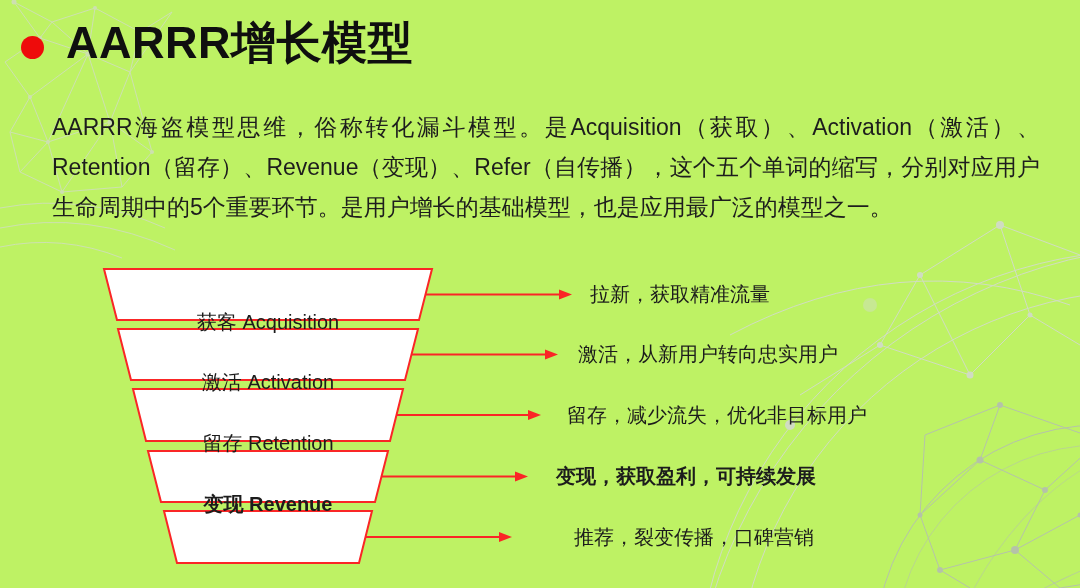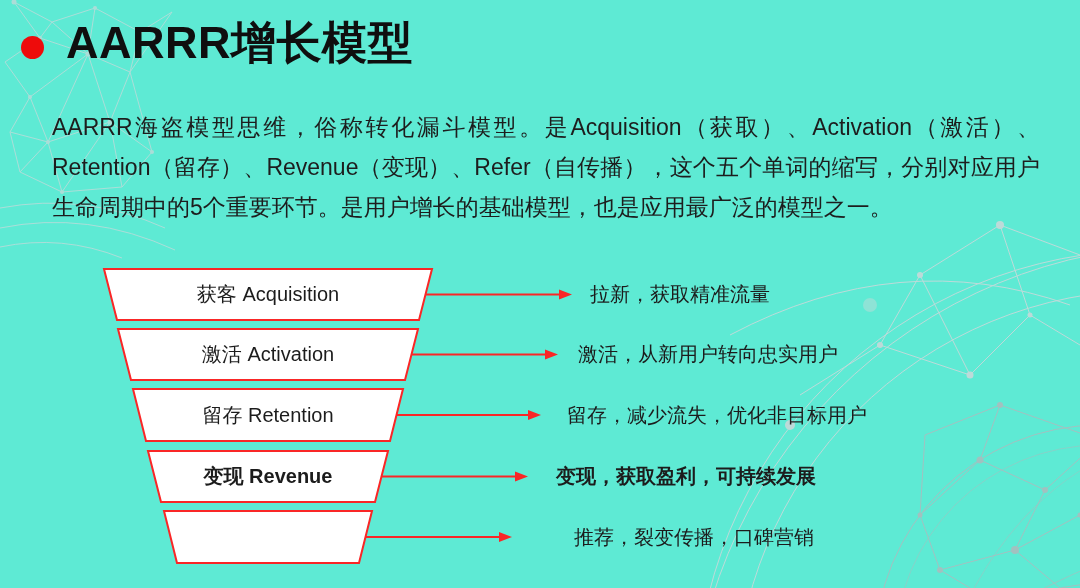--- a/index.html
+++ b/index.html
@@ -4,40 +4,40 @@
 <style>
   :root{
     --bullet-red:#ee0b0b;
     --accent-red:#fa2626;
     --text-dark:#1b1b1b;
     --pattern-grey:#d5d7da;
     --sphere-grey:#b3b7bb;
   }
   html,body{margin:0;padding:0;background:#fff;}
   .slide{
-    position:relative;width:1080px;height:588px;background:#5eead4;overflow:hidden;
+    position:relative;width:1080px;height:588px;background:#bef264;overflow:hidden;
     font-family:"Liberation Sans","DejaVu Sans",sans-serif;color:var(--text-dark);
   }
   .decor{position:absolute;pointer-events:none;}
   .decor path,.decor circle,.decor ellipse,.decor polyline{fill:none;stroke:var(--pattern-grey);stroke-width:1;}
   .decor .node{fill:var(--pattern-grey);stroke:none;}
   .decor .dark{stroke:var(--sphere-grey);}
   .decor .darknode{fill:var(--sphere-grey);stroke:none;}
 
   .title-bullet{position:absolute;left:21px;top:36px;width:23px;height:23px;border-radius:50%;background:var(--bullet-red);}
   .page-title{position:absolute;left:66px;top:16px;margin:0;font-size:45px;line-height:54px;font-weight:800;color:#0f0f0f;letter-spacing:.5px;white-space:nowrap;}
 
   .body-paragraph{position:absolute;left:52px;top:107px;width:988px;margin:0;font-size:23px;line-height:40px;color:#1d1d1d;text-align:justify;}
 
   .funnel-svg{position:absolute;left:88px;top:258px;width:500px;height:316px;}
   .funnel-shape{fill:#ffffff;stroke:var(--accent-red);stroke-width:2;stroke-linejoin:miter;}
   .connector{stroke:var(--accent-red);stroke-width:1.8;fill:none;}
   .arrow-head{fill:var(--accent-red);stroke:none;}
 
-  .stage-label{position:absolute;left:118px;width:300px;height:29px;line-height:29px;text-align:center;font-size:20px;color:#1c1c1c;white-space:nowrap;}
+  .stage-label{position:absolute;left:118px;width:300px;height:29px;line-height:29px;text-align:center;font-size:20px;color:#1c1c1c;white-space:nowrap;margin-top:28px;}
   .stage-desc{position:absolute;height:29px;line-height:29px;font-size:20px;color:#1c1c1c;white-space:nowrap;}
   .t0{top:280px;} .t1{top:340px;} .t2{top:401px;} .t3{top:462px;font-weight:bold;} .t4{top:523px;}
   .d0{left:590px;} .d1{left:578px;} .d2{left:567px;} .d3{left:556px;} .d4{left:546px;margin-left:28px;}
 </style>
 </head>
 <body>
 
 <div class="slide">
 
   <svg class="decor" style="left:0;top:0;" width="210" height="260" viewBox="0 0 210 260" opacity="0.65">

